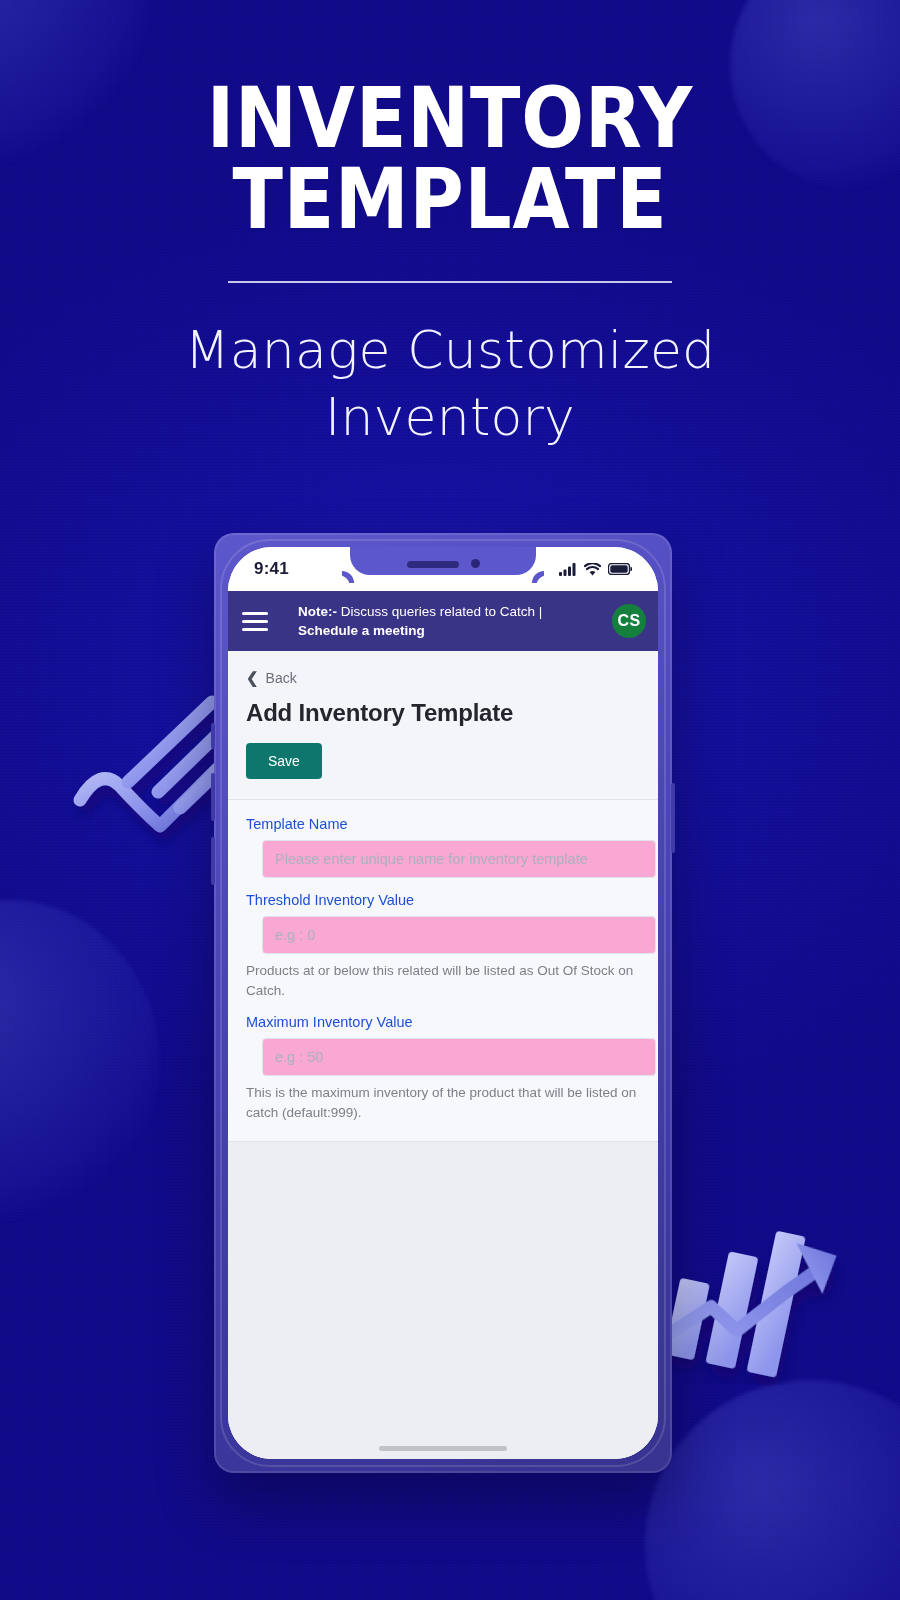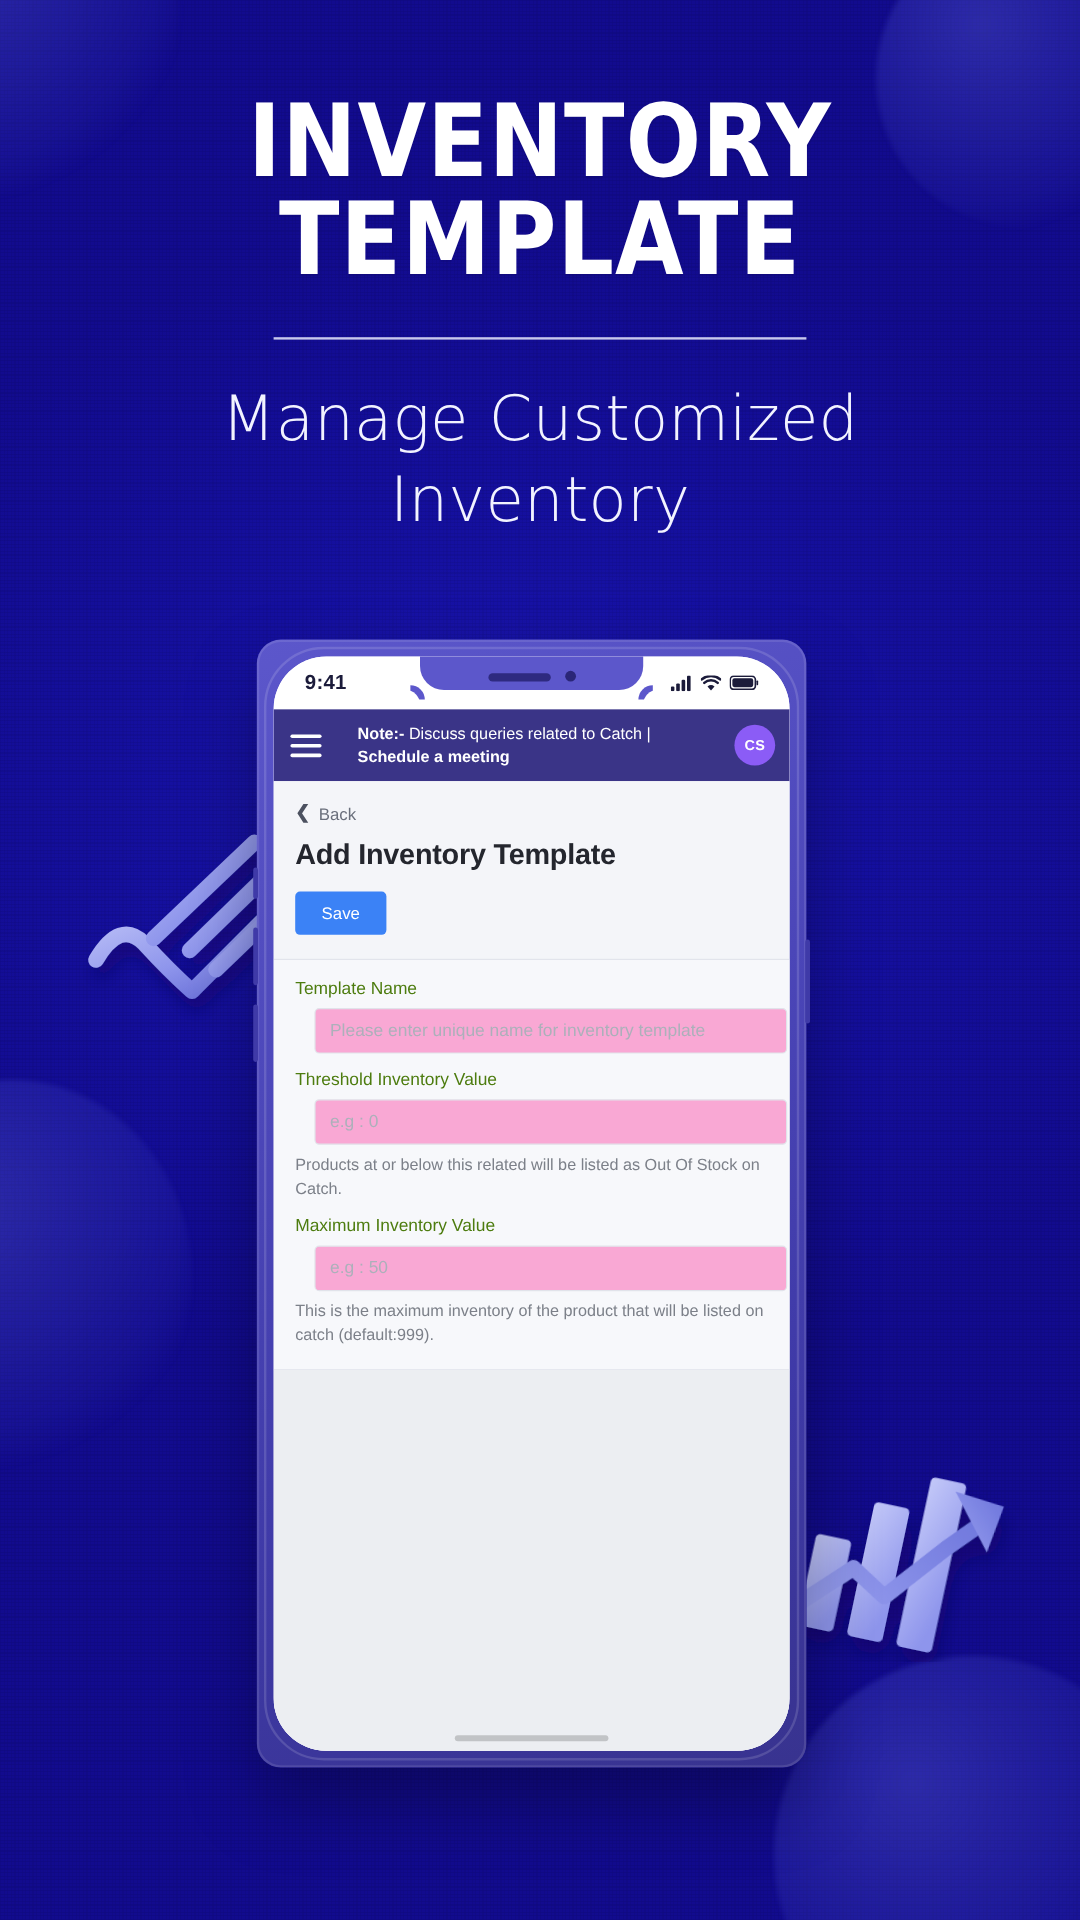--- a/index.html
+++ b/index.html
@@ -231,23 +231,23 @@
     flex: 1 1 auto;
     color: #FFFFFF;
     font-size: 13.5px;
     line-height: 1.42;
   }
   .note-text b { font-weight: 700; }
   .avatar {
     flex: 0 0 34px;
     width: 34px; height: 34px;
     border-radius: 50%;
-    background: #8b5cf6;
+    background: #15803d;
     color: #FFFFFF;
-    font-size: 12px;
+    font-size: 16px;
     font-weight: 600;
     display: flex;
     align-items: center;
     justify-content: center;
     letter-spacing: .3px;
   }
 
   
   .page {
     background: #F4F5F9;
@@ -277,38 +277,38 @@
   .page-title {
     margin-top: 12px;
     font-size: 24px;
     font-weight: 700;
     color: #24262E;
     letter-spacing: -.2px;
   }
   .save-btn {
     margin-top: 16px;
     display: inline-block;
-    background: #3b82f6;
+    background: #0f766e;
     color: #FFFFFF;
     font-size: 14px;
     padding: 10px 22px;
     border: none;
     border-radius: 4px;
     cursor: pointer;
     font-family: "Liberation Sans", sans-serif;
   }
 
   .form {
     padding: 16px 18px 18px 18px;
     background: #F7F8FB;
     border-bottom: 1px solid #E2E4EC;
   }
   .field-label {
     font-size: 14.5px;
-    color: #4d7c0f;
+    color: #1d4ed8;
     margin-bottom: 8px;
   }
   .field-input {
     width: 100%;
     height: 38px;
     border: 1px solid #E1E3EA;
     border-radius: 4px;
     background: #f9a8d4;
     padding: 0 12px;
     font-size: 14.5px;

